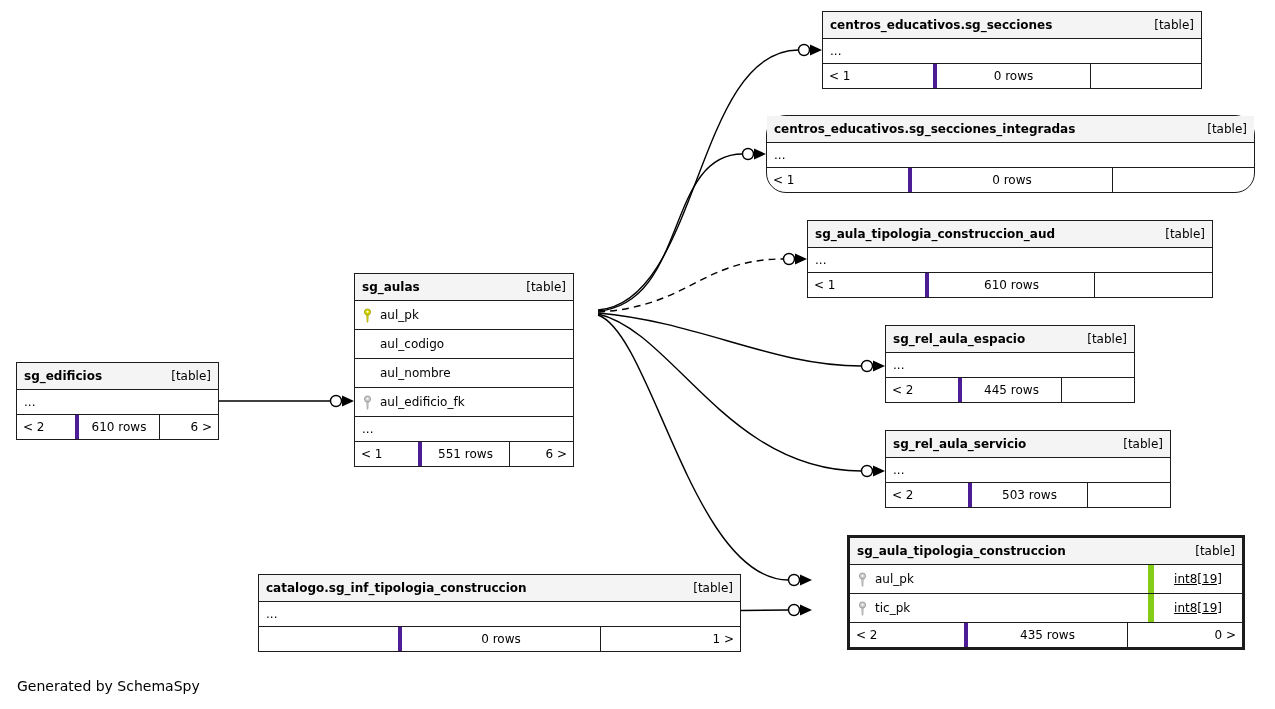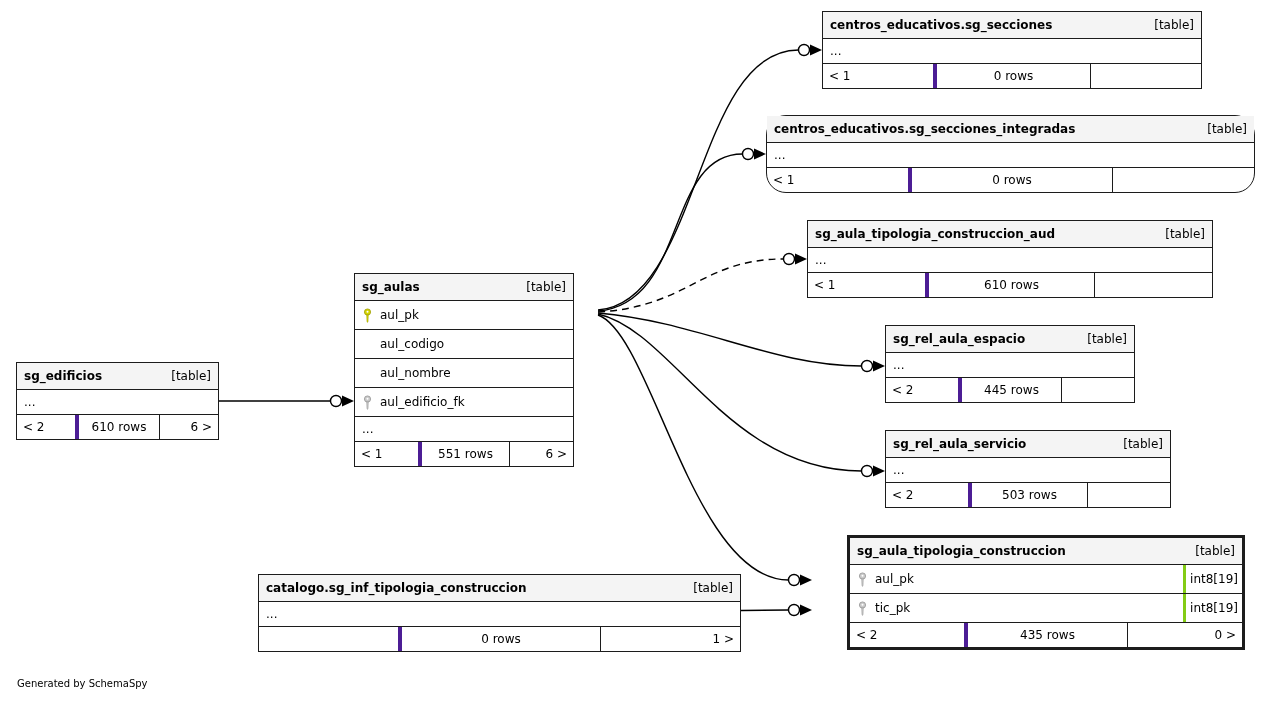--- a/index.html
+++ b/index.html
@@ -6,28 +6,28 @@
   body{width:1275px;height:709px;position:relative;font-family:"DejaVu Sans","Liberation Sans",sans-serif;color:#000;}
   .wires{position:absolute;left:0;top:0;z-index:1;}
   .tbl{position:absolute;z-index:2;background:#fff;border:1px solid #1c1c1c;box-sizing:border-box;font-size:12px;}
   .tbl.emph{border-width:3px;}
   .hdr{display:flex;justify-content:space-between;align-items:center;height:27px;background:#f4f4f4;border-bottom:1px solid #1c1c1c;padding:0 7px;box-sizing:border-box;}
   .hdr .nm{font-weight:bold;white-space:nowrap;}
   .hdr .tag{white-space:nowrap;margin-left:10px;}
   .frow{display:flex;align-items:center;height:29px;border-bottom:1px solid #1c1c1c;box-sizing:border-box;padding-left:7px;}
   .ki{width:18px;display:flex;align-items:center;justify-content:flex-start;flex:0 0 18px;}
   .cname{white-space:nowrap;}
-  .ctype{margin-left:auto;border-left:3px solid #84cc16;height:100%;display:flex;align-items:center;padding:0 4px;flex:0 0 58px;box-sizing:border-box;}
+  .ctype{margin-left:auto;border-left:6px solid #84cc16;height:100%;display:flex;align-items:center;padding:0 20px;flex:0 0 58px;box-sizing:border-box;text-decoration:underline;}
   .ell{height:25px;border-bottom:1px solid #1c1c1c;box-sizing:border-box;display:flex;align-items:center;padding:0 7px;}
   .ftr{display:flex;height:24px;box-sizing:border-box;}
   .ftr span{display:flex;align-items:center;box-sizing:border-box;padding:0 6px;height:100%;}
   .f-l{flex:0 0 29%;justify-content:flex-start;}
   .f-c{flex:1 1 auto;justify-content:center;border-left:4px solid #4c1d95;border-right:1px solid #1c1c1c;}
   .f-r{flex:0 0 29%;justify-content:flex-end;}
-  .note{position:absolute;left:17px;top:678px;font-size:10px;z-index:2;}
+  .note{position:absolute;left:17px;top:678px;font-size:14px;z-index:2;}
 </style>
 </head>
 <body>
 
 <svg class="wires" width="1275" height="709" viewBox="0 0 1275 709">
   <g stroke="#000" stroke-width="1.4" fill="none">
     <g>
       <path d="M 190 401 H 330.5"></path>
       <circle cx="336" cy="401" r="5.5" fill="#fff"></circle>
       <polygon points="354,401 342,395.5 342,406.5" fill="#000" stroke="none"></polygon>

